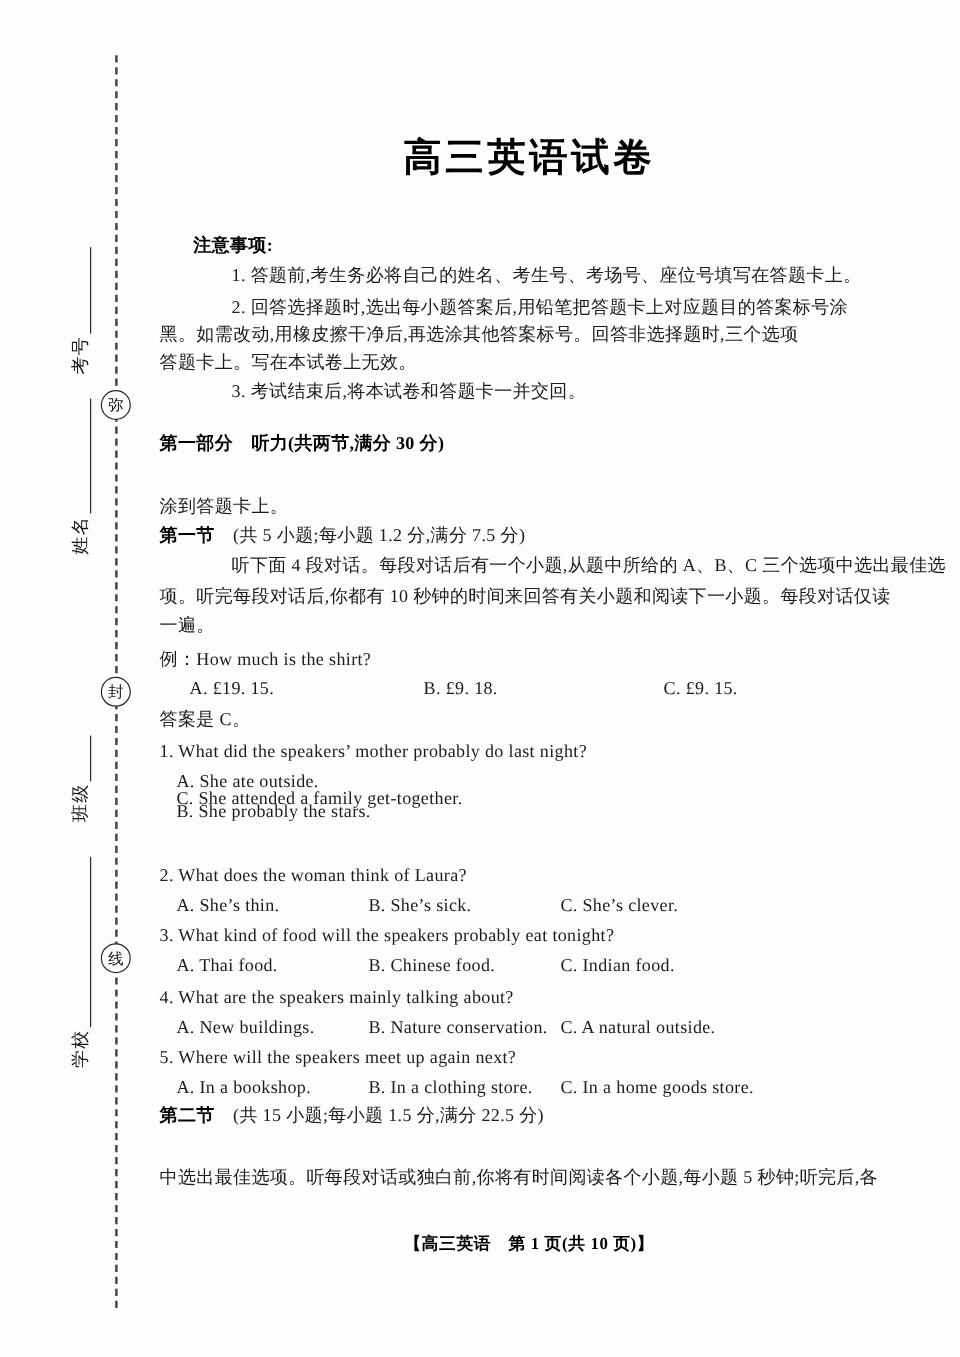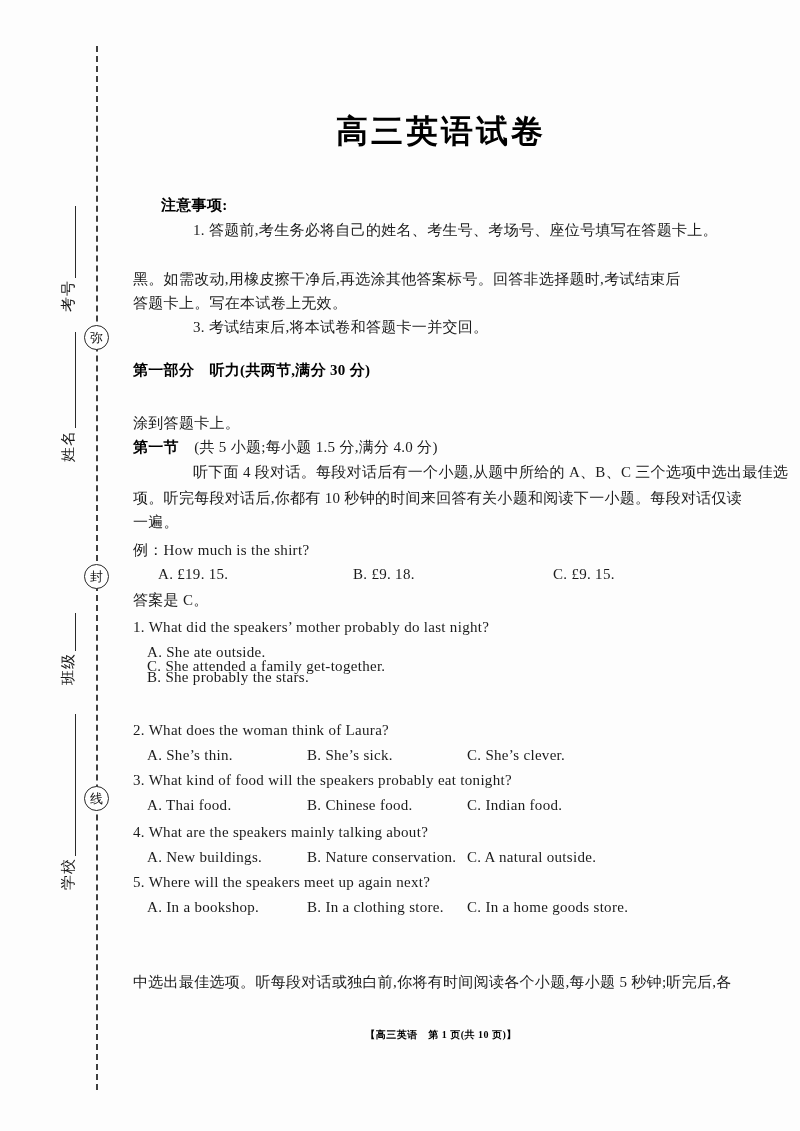--- a/index.html
+++ b/index.html
@@ -19,21 +19,21 @@
     letter-spacing:0.3px;
   }
   .b{font-weight:700;color:#000;}
   .title{
     position:absolute;top:110px;left:133px;width:616px;
     text-align:center;font-size:32px;font-weight:700;
     letter-spacing:3px;color:#000;
   }
   .footer{
     position:absolute;top:1028px;left:133px;width:616px;
-    text-align:center;font-size:10px;font-weight:700;color:#000;
+    text-align:center;font-size:14px;font-weight:700;color:#000;
     letter-spacing:0.5px;
   }
   
   .seal-line{
     position:absolute;left:96px;top:46px;height:1044px;width:0;
     border-left:2px dashed #3f3f3f;
   }
   .vlabel{
     position:absolute;
     transform:rotate(-90deg);
@@ -78,28 +78,29 @@
   </div>
 
   <div class="seal" style="top:325px">弥</div>
   <div class="seal" style="top:564px">封</div>
   <div class="seal" style="top:786px">线</div>
 
   <div class="title">高三英语试卷</div>
 
   <div class="ln b" style="top:195px;left:161px">注意事项:</div>
   <div class="ln" style="top:220px;left:193px">1. 答题前,考生务必将自己的姓名、考生号、考场号、座位号填写在答题卡上。</div>
-  <div class="ln" style="top:269px;left:133px">黑。如需改动,用橡皮擦干净后,再选涂其他答案标号。回答非选择题时,考试结束后</div>
+  <div class="ln" style="top:247px;left:193px">2. 回答选择题时,选出每小题答案后,用铅笔把答题卡上对应题目的答案标号涂</div>
+  <div class="ln" style="top:269px;left:133px">黑。如需改动,用橡皮擦干净后,再选涂其他答案标号。回答非选择题时,三个选项</div>
   <div class="ln" style="top:293px;left:133px">答题卡上。写在本试卷上无效。</div>
   <div class="ln" style="top:317px;left:193px">3. 考试结束后,将本试卷和答题卡一并交回。</div>
 
   <div class="ln b" style="top:360px;left:133px">第一部分　听力(共两节,满分 30 分)</div>
   <div class="ln" style="top:413px;left:133px">涂到答题卡上。</div>
 
-  <div class="ln" style="top:437px;left:133px"><span class="b">第一节</span><span>　(共 5 小题;每小题 1.5 分,满分 4.0 分)</span></div>
+  <div class="ln" style="top:437px;left:133px"><span class="b">第一节</span><span>　(共 5 小题;每小题 1.2 分,满分 7.5 分)</span></div>
   <div class="ln" style="top:462px;left:193px">听下面 4 段对话。每段对话后有一个小题,从题中所给的 A、B、C 三个选项中选出最佳选</div>
   <div class="ln" style="top:488px;left:133px">项。听完每段对话后,你都有 10 秒钟的时间来回答有关小题和阅读下一小题。每段对话仅读</div>
   <div class="ln" style="top:512px;left:133px">一遍。</div>
 
   <div class="ln" style="top:540px;left:133px">例：How much is the shirt?</div>
   <div class="ln" style="top:564px;left:158px">A. £19. 15.</div>
   <div class="ln" style="top:564px;left:353px">B. £9. 18.</div>
   <div class="ln" style="top:564px;left:553px">C. £9. 15.</div>
   <div class="ln" style="top:590px;left:133px">答案是 C。</div>
 
@@ -121,17 +122,18 @@
   <div class="ln" style="top:822px;left:133px">4. What are the speakers mainly talking about?</div>
   <div class="ln" style="top:847px;left:147px">A. New buildings.</div>
   <div class="ln" style="top:847px;left:307px">B. Nature conservation.</div>
   <div class="ln" style="top:847px;left:467px">C. A natural outside.</div>
 
   <div class="ln" style="top:872px;left:133px">5. Where will the speakers meet up again next?</div>
   <div class="ln" style="top:897px;left:147px">A. In a bookshop.</div>
   <div class="ln" style="top:897px;left:307px">B. In a clothing store.</div>
   <div class="ln" style="top:897px;left:467px">C. In a home goods store.</div>
 
+  <div class="ln" style="top:920px;left:133px"><span class="b">第二节</span><span>　(共 15 小题;每小题 1.5 分,满分 22.5 分)</span></div>
   <div class="ln" style="top:972px;left:133px">中选出最佳选项。听每段对话或独白前,你将有时间阅读各个小题,每小题 5 秒钟;听完后,各</div>
 
   <div class="footer">【高三英语　第 1 页(共 10 页)】</div>
 
 </div>
 
 </body></html>

